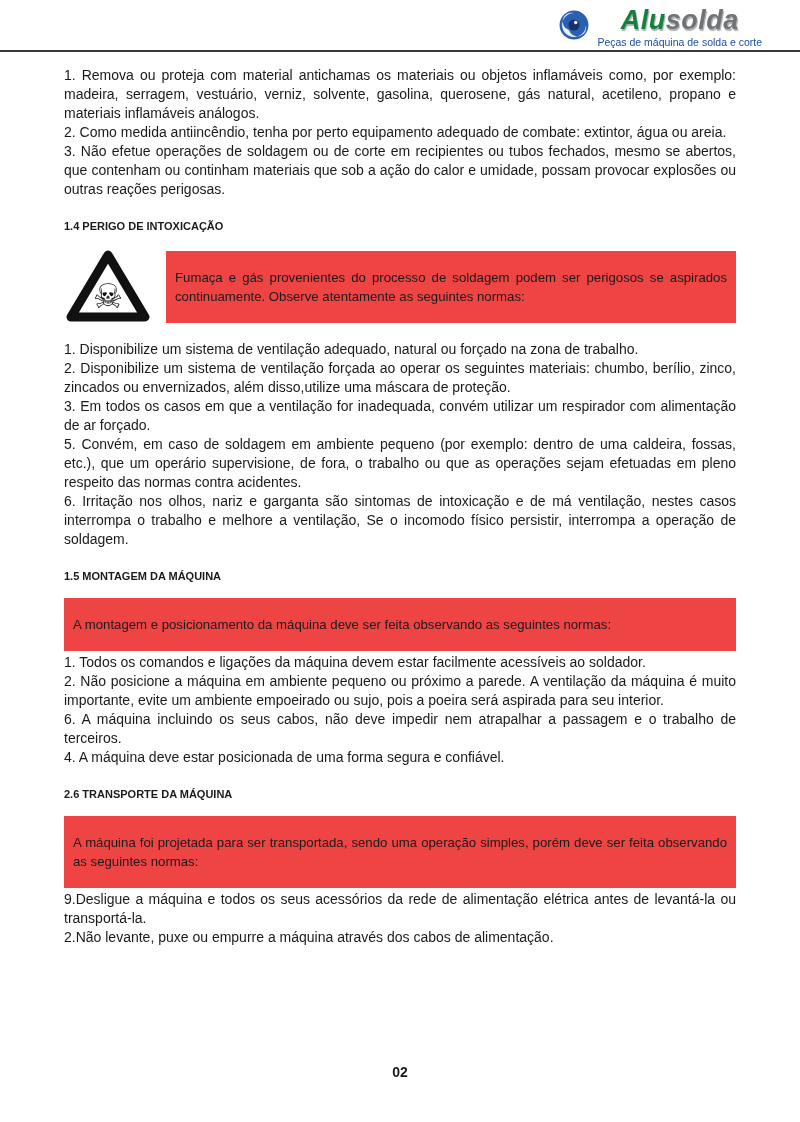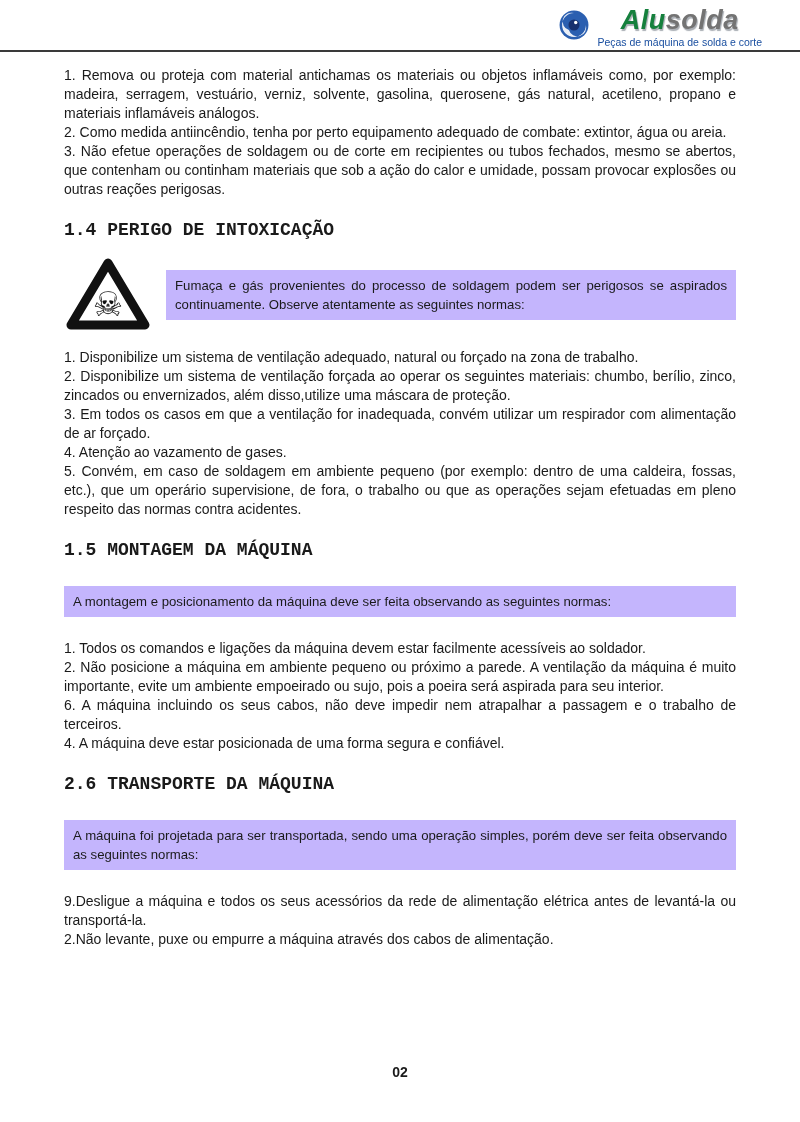--- a/index.html
+++ b/index.html
@@ -48,44 +48,43 @@
 
   
   .content { padding: 14px 64px 0 64px; }
   p.body-line {
     font-size: 14px;
     line-height: 19px;
     text-align: justify;
   }
   .block { margin-bottom: 0; }
   .section-title {
-    font-size: 18px;
+    font-size: 11px;
     font-weight: bold;
     margin-top: 21px;
     margin-bottom: 0;
-    font-family: Liberation Mono, monospace;
   }
   .gray-box {
-    background: #c4b5fd;
-    padding: 6px 9px;
+    background: #ef4444;
+    padding: 17px 9px;
     font-size: 13.2px;
     line-height: 19px;
     text-align: justify;
   }
   .warning-row {
     display: flex;
     align-items: center;
     gap: 14px;
     margin-top: 16px;
     margin-bottom: 14px;
   }
   .warning-row .gray-box { flex: 1; }
   .tri-icon { width: 88px; height: 78px; flex: 0 0 auto; }
-  .mt14 { margin-top: 22px; }
-  .mt16 { margin-top: 26px; }
+  .mt14 { margin-top: 2px; }
+  .mt16 { margin-top: 16px; }
 
   
   .footer {
     position: absolute;
     left: 0; right: 0;
     bottom: 42px;
     text-align: center;
     font-size: 14px;
     font-weight: bold;
     margin-top: 17px;
@@ -127,22 +126,22 @@
         <path d="M44 7 L81 69 L7 69 Z" fill="#ffffff" stroke="#111111" stroke-width="9" stroke-linejoin="round"></path>
         <text x="44" y="60" text-anchor="middle" font-family="DejaVu Sans, sans-serif" font-size="34" fill="#111111">☠</text>
       </svg>
       <div class="gray-box">Fumaça e gás provenientes do processo de soldagem podem ser perigosos se aspirados continuamente. Observe atentamente as seguintes normas:</div>
     </div>
 
     <div class="block">
       <p class="body-line">1. Disponibilize um sistema de ventilação adequado, natural ou forçado na zona de trabalho.</p>
       <p class="body-line">2. Disponibilize um sistema de ventilação forçada ao operar os seguintes materiais: chumbo, berílio, zinco, zincados ou envernizados, além disso,utilize uma máscara de proteção.</p>
       <p class="body-line">3. Em todos os casos em que a ventilação for inadequada, convém utilizar um respirador com alimentação de ar forçado.</p>
-      <p class="body-line">4. Atenção ao vazamento de gases.</p>
       <p class="body-line">5. Convém, em caso de soldagem em ambiente pequeno (por exemplo: dentro de uma caldeira, fossas, etc.), que um operário supervisione, de fora, o trabalho ou que as operações sejam efetuadas em pleno respeito das normas contra acidentes.</p>
+      <p class="body-line">6. Irritação nos olhos, nariz e garganta são sintomas de intoxicação e de má ventilação, nestes casos interrompa o trabalho e melhore a ventilação, Se o incomodo físico persistir, interrompa a operação de soldagem.</p>
     </div>
 
     <h2 class="section-title">1.5 MONTAGEM DA MÁQUINA</h2>
 
     <div class="gray-box mt16">A montagem e posicionamento da máquina deve ser feita observando as seguintes normas:</div>
 
     <div class="block mt14">
       <p class="body-line">1. Todos os comandos e ligações da máquina devem estar facilmente acessíveis ao soldador.</p>
       <p class="body-line">2. Não posicione a máquina em ambiente pequeno ou próximo a parede. A ventilação da máquina é muito importante, evite um ambiente empoeirado ou sujo, pois a poeira será aspirada para seu interior.</p>
       <p class="body-line">6. A máquina incluindo os seus cabos, não deve impedir nem atrapalhar a passagem e o trabalho de terceiros.</p>

